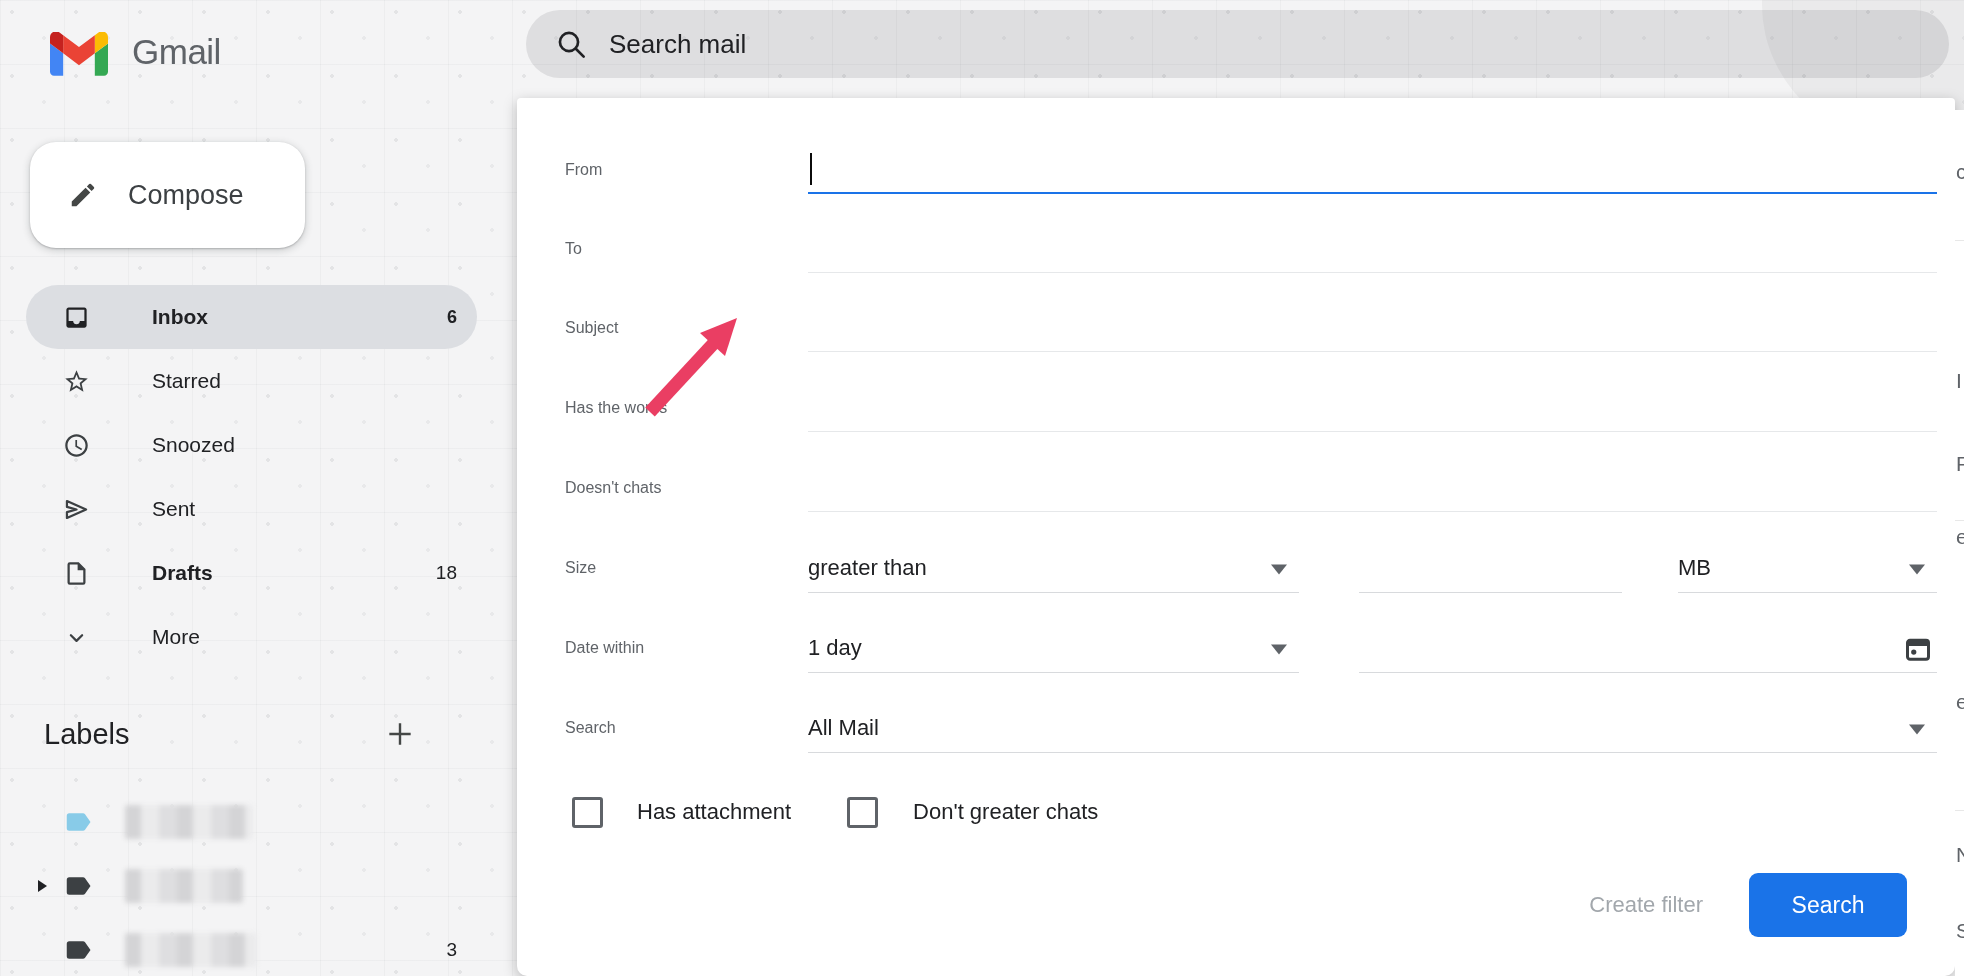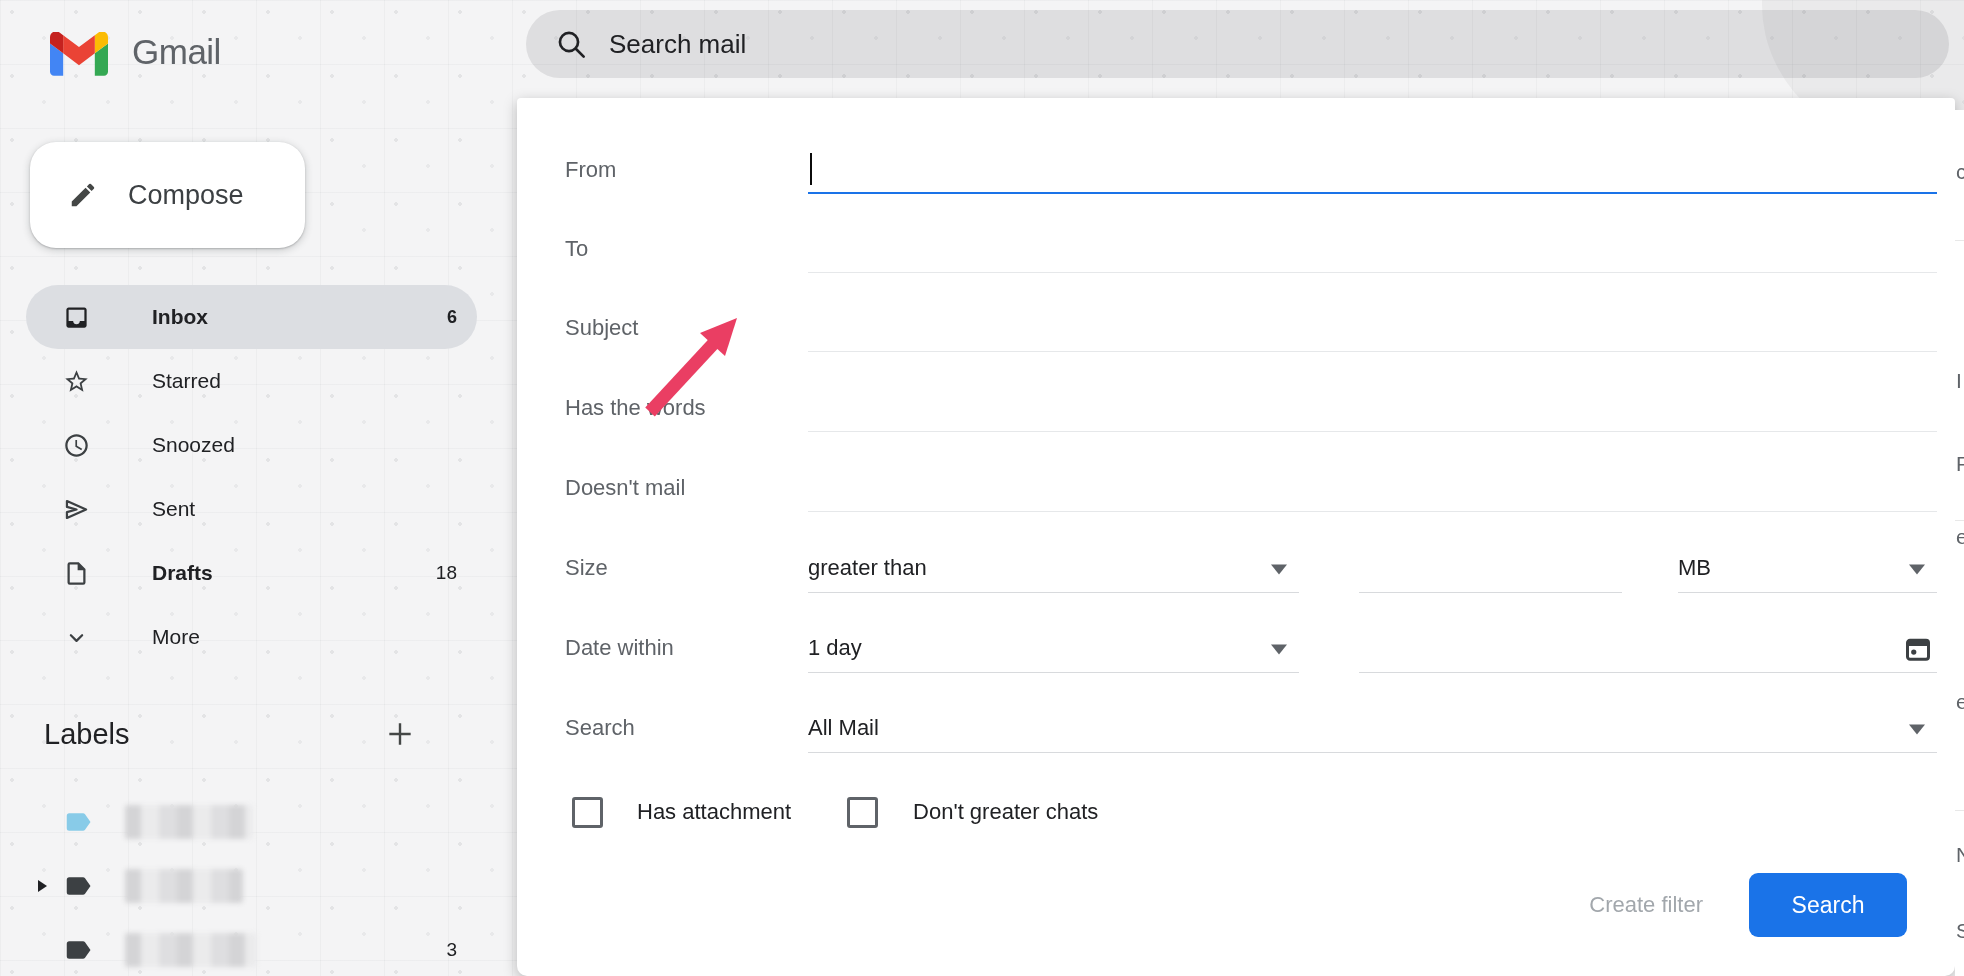--- a/index.html
+++ b/index.html
@@ -54,21 +54,21 @@
   
   .search-bar{position:absolute;left:526px;top:10px;width:1423px;height:68px;border-radius:43px;
     background:rgba(32,33,36,.10);display:flex;align-items:center;cursor:text}
   .search-bar svg{width:32px;height:32px;margin-left:29px}
   .search-text{margin-left:22px;font-size:26px;color:#202124}
 
   
   .panel{position:absolute;left:517px;top:98px;width:1438px;height:878px;background:#fff;
     border-radius:4px 4px 10px 10px;box-shadow:0 4px 14px rgba(0,0,0,.25)}
   .frow{position:absolute;left:48px;right:18px;height:48px;display:flex}
-  .flabel{width:243px;font-size:22px;color:#5f6368;display:flex;align-items:center}
+  .flabel{width:243px;font-size:16px;color:#5f6368;display:flex;align-items:center}
   .fbody{flex:1;position:relative}
   .uline{position:absolute;inset:0;border-bottom:1px solid #e6e8ea;display:flex;align-items:center;cursor:text}
   .uline.focused{border-bottom:2px solid #1a73e8}
   .caret-bar{width:2px;height:32px;background:#0b0b0b;margin-left:2px}
   .dd{position:absolute;top:0;height:100%;border-bottom:1px solid #d8dadd;display:flex;align-items:center;
     font-size:22px;font-weight:500;color:#202124;cursor:pointer}
   .dd .tri{position:absolute;right:12px;top:50%;transform:translateY(-35%);width:0;height:0;
     border-left:8px solid transparent;border-right:8px solid transparent;border-top:10px solid #5f6368}
   .plain-input{position:absolute;top:0;height:100%;border-bottom:1px solid #d8dadd;cursor:text}
   .cal-btn{position:absolute;right:4px;bottom:8px;cursor:pointer;display:flex}
@@ -246,21 +246,21 @@
   </div>
 
   <div class="frow" style="top:286px">
     <div class="flabel">Has the words</div>
     <div class="fbody">
         <div class="uline"></div>
       </div>
   </div>
 
   <div class="frow" style="top:366px">
-    <div class="flabel">Doesn't mail</div>
+    <div class="flabel">Doesn't chats</div>
     <div class="fbody">
         <div class="uline"></div>
       </div>
   </div>
 
   <div class="frow" style="top:446px">
     <div class="flabel">Size</div>
     <div class="fbody">
       <div class="dd" style="left:0;width:491px">
         <span>greater than</span>

